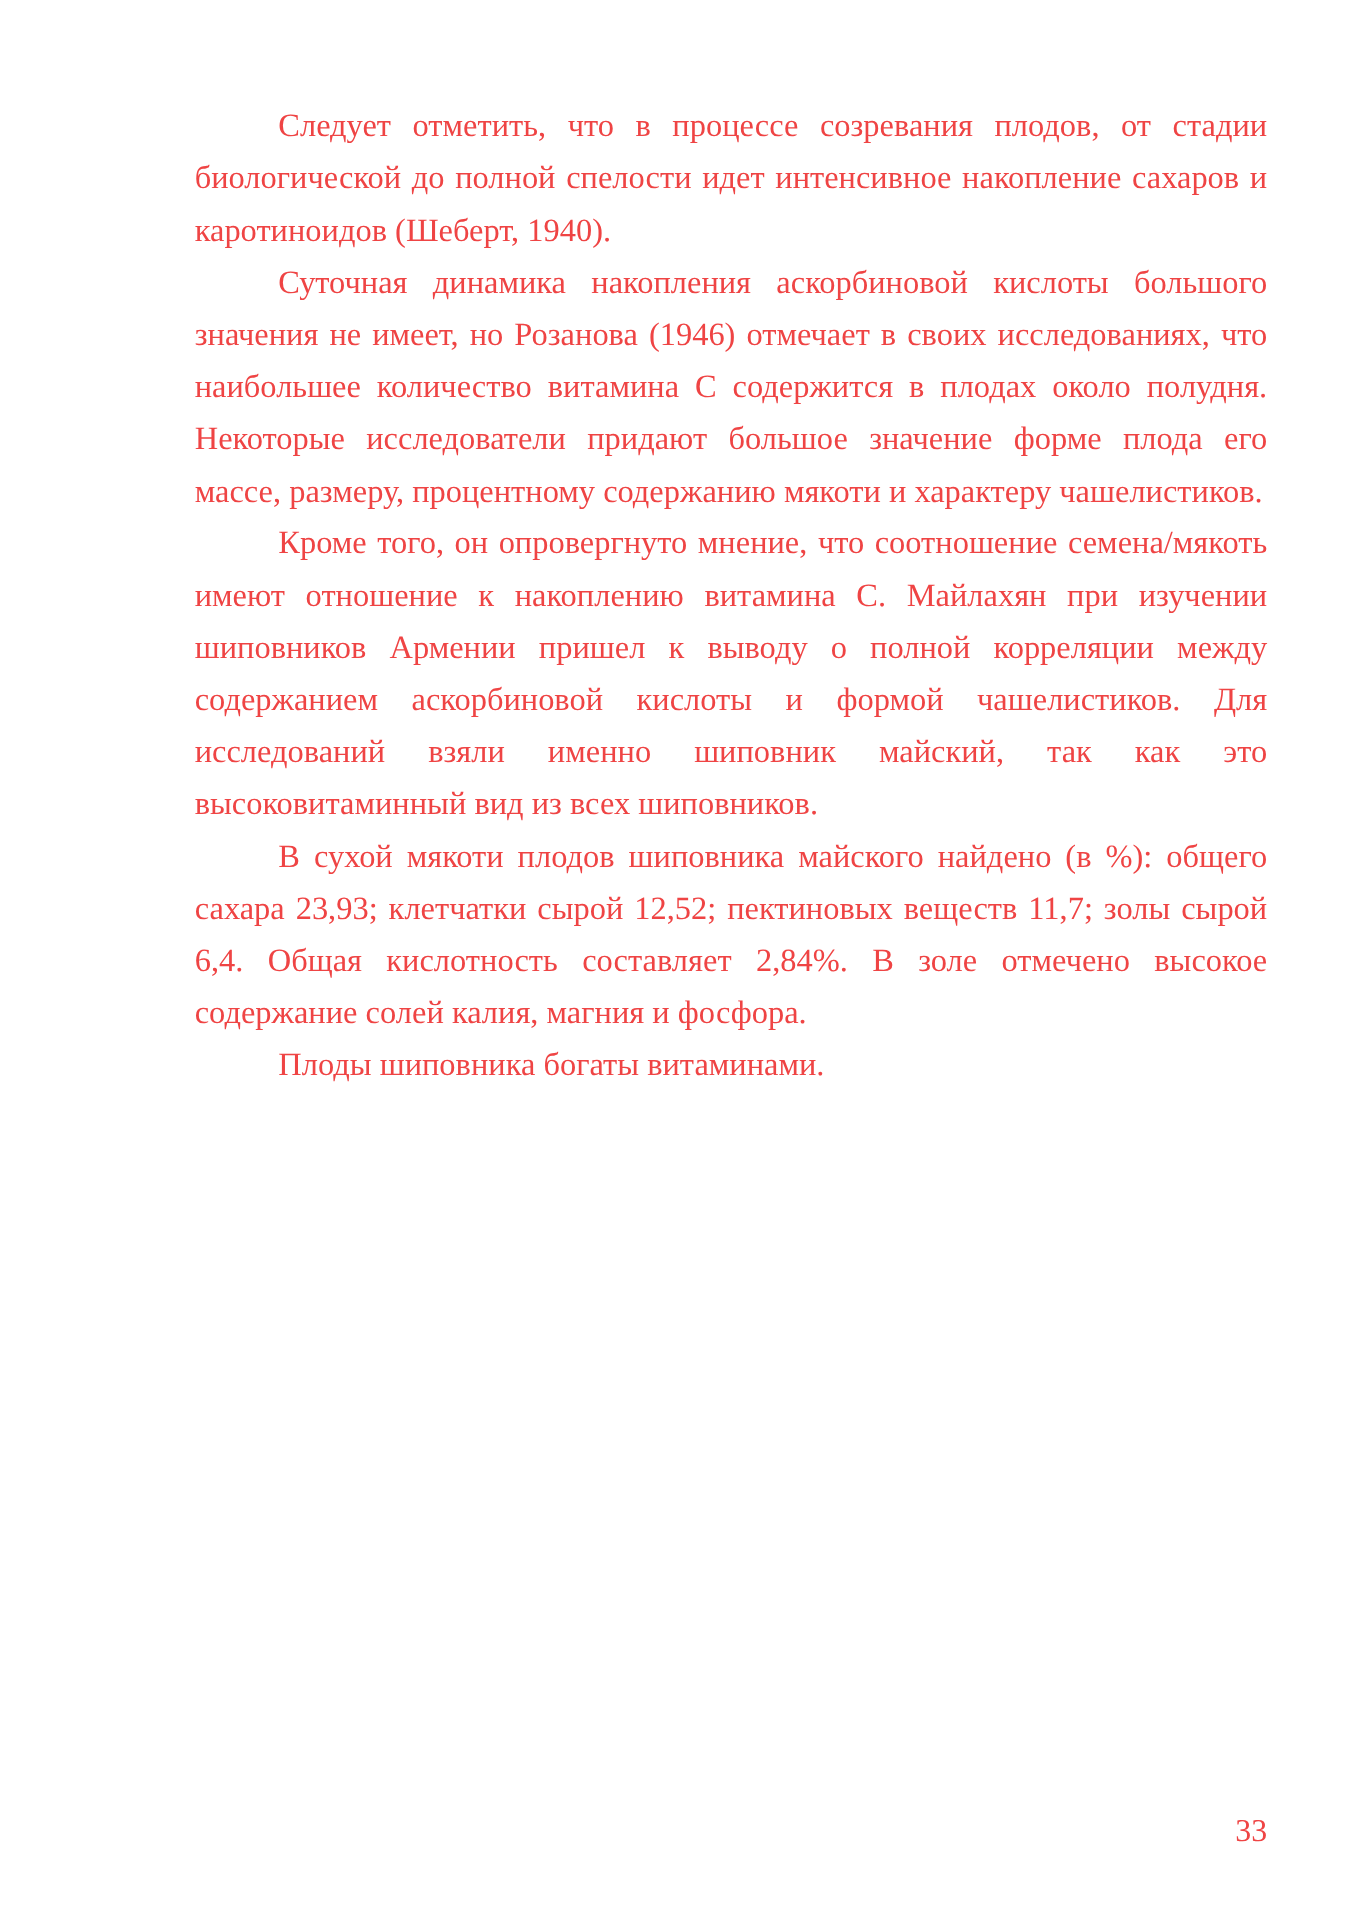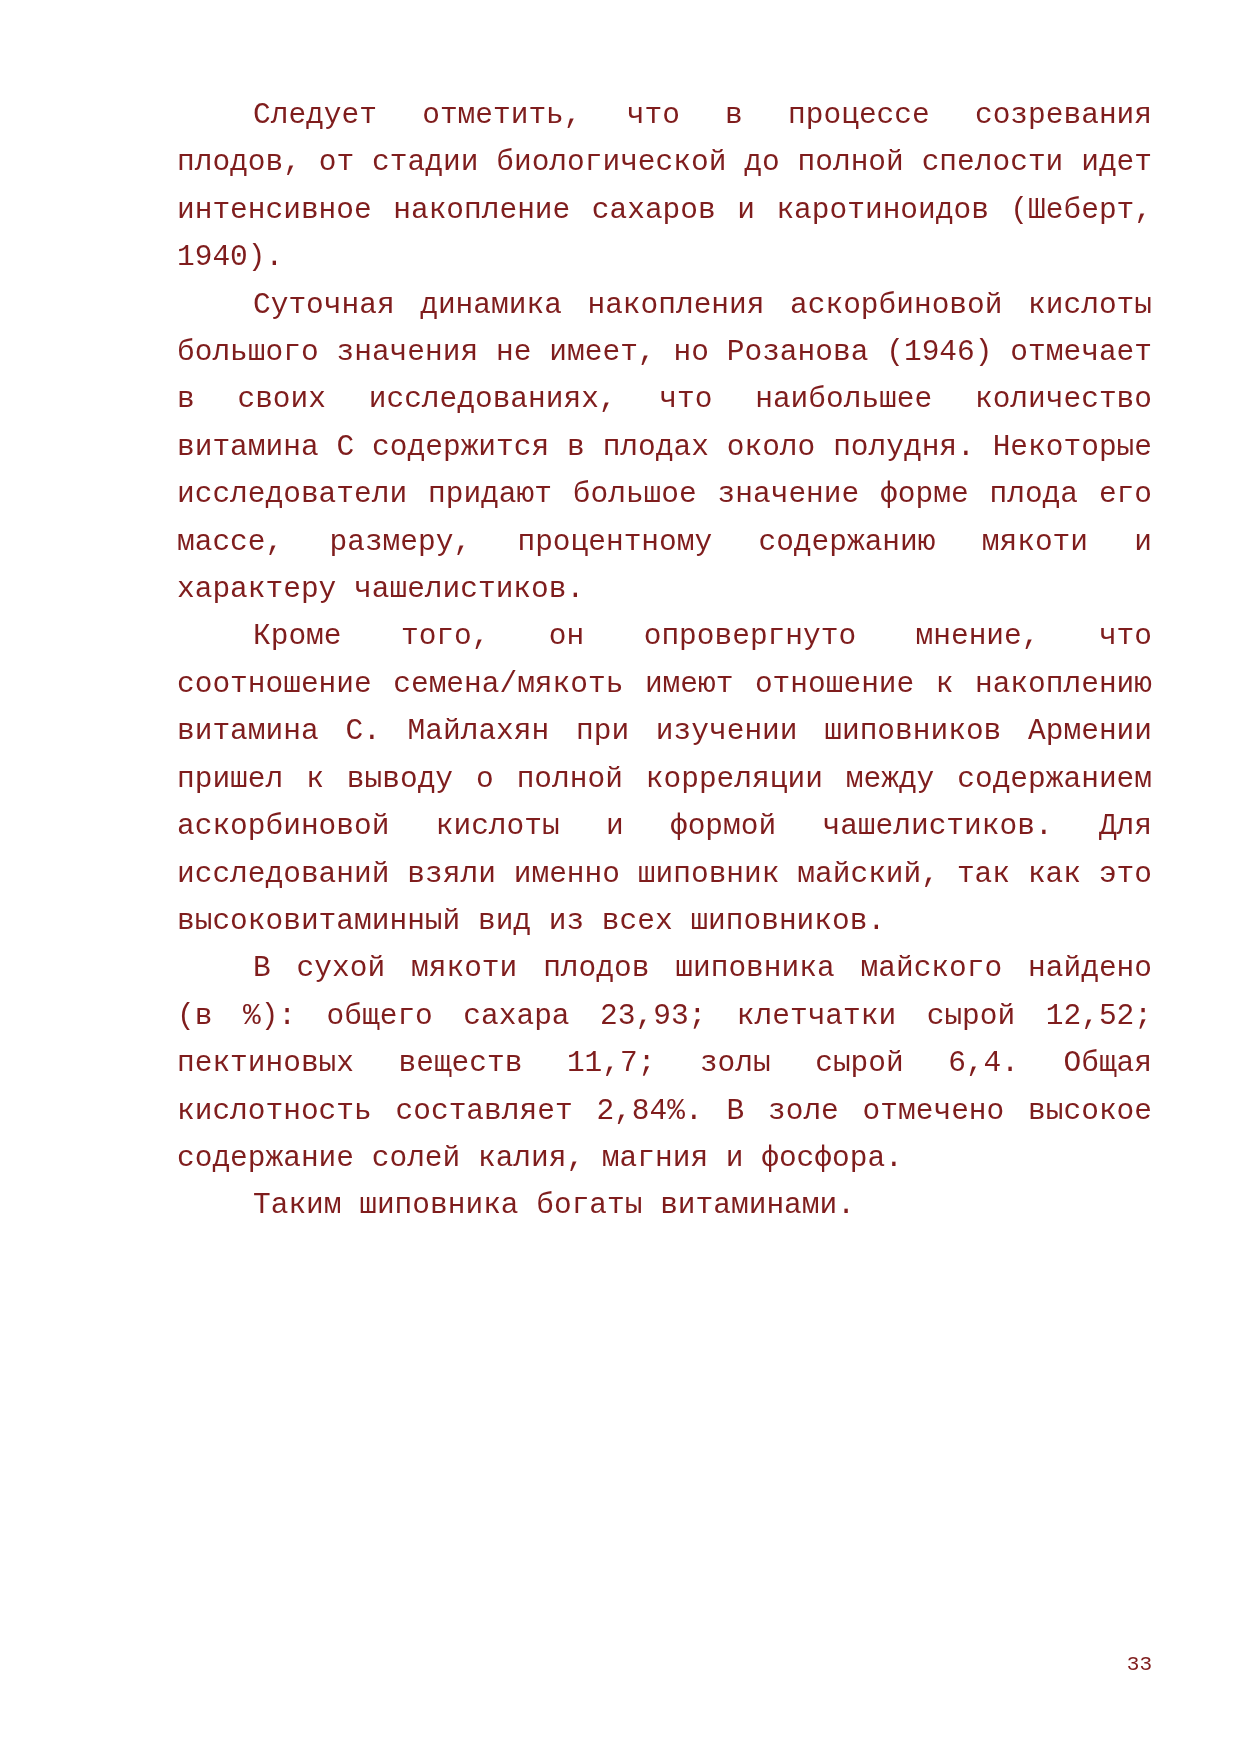--- a/index.html
+++ b/index.html
@@ -5,22 +5,22 @@
   html, body {
     margin: 0;
     padding: 0;
     background: #ffffff;
   }
   .page {
     position: relative;
     width: 1241px;
     height: 1682px;
     background: #ffffff;
-    color: #7f1d1d;
-    font-family: Liberation Mono, monospace;
+    color: #ef4444;
+    font-family: Liberation Serif, serif;
     overflow: hidden;
   }
   .content {
     position: absolute;
     left: 177px;
     top: 92px;
     width: 975px;
   }
   .para {
     margin: 0;
@@ -35,30 +35,30 @@
     word-break: normal;
   }
   
   .para.continues {
     text-align-last: justify;
   }
   .page-number {
     position: absolute;
     top: 1648px;
     right: 89px;
-    font-size: 21px;
+    font-size: 29px;
     line-height: 34px;
     text-align: right;
   }
 </style>
 </head>
 <body>
 
 <div class="page">
   <div class="content">
     <p class="para">Следует отметить, что в процессе созревания плодов, от стадии биологической до полной спелости идет интенсивное накопление сахаров и каротиноидов (Шеберт, 1940).</p>
     <p class="para">Суточная динамика накопления аскорбиновой кислоты большого значения не имеет, но Розанова (1946) отмечает в своих исследованиях, что наибольшее количество витамина С содержится в плодах около полудня. Некоторые исследователи придают большое значение форме плода его массе, размеру, процентному содержанию мякоти и характеру чашелистиков.</p>
     <p class="para">Кроме того, он опровергнуто мнение, что соотношение семена/мякоть имеют отношение к накоплению витамина С. Майлахян при изучении шиповников Армении пришел к выводу о полной корреляции между содержанием аскорбиновой кислоты и формой чашелистиков. Для исследований взяли именно шиповник майский, так как это высоковитаминный вид из всех шиповников.</p>
     <p class="para">В сухой мякоти плодов шиповника майского найдено (в %): общего сахара 23,93; клетчатки сырой 12,52; пектиновых веществ 11,7; золы сырой 6,4. Общая кислотность составляет 2,84%. В золе отмечено высокое содержание солей калия, магния и фосфора.</p>
-    <p class="para">Таким шиповника богаты витаминами.</p>
+    <p class="para">Плоды шиповника богаты витаминами.</p>
   </div>
   <div class="page-number">33</div>
 </div>
 
 </body></html>

